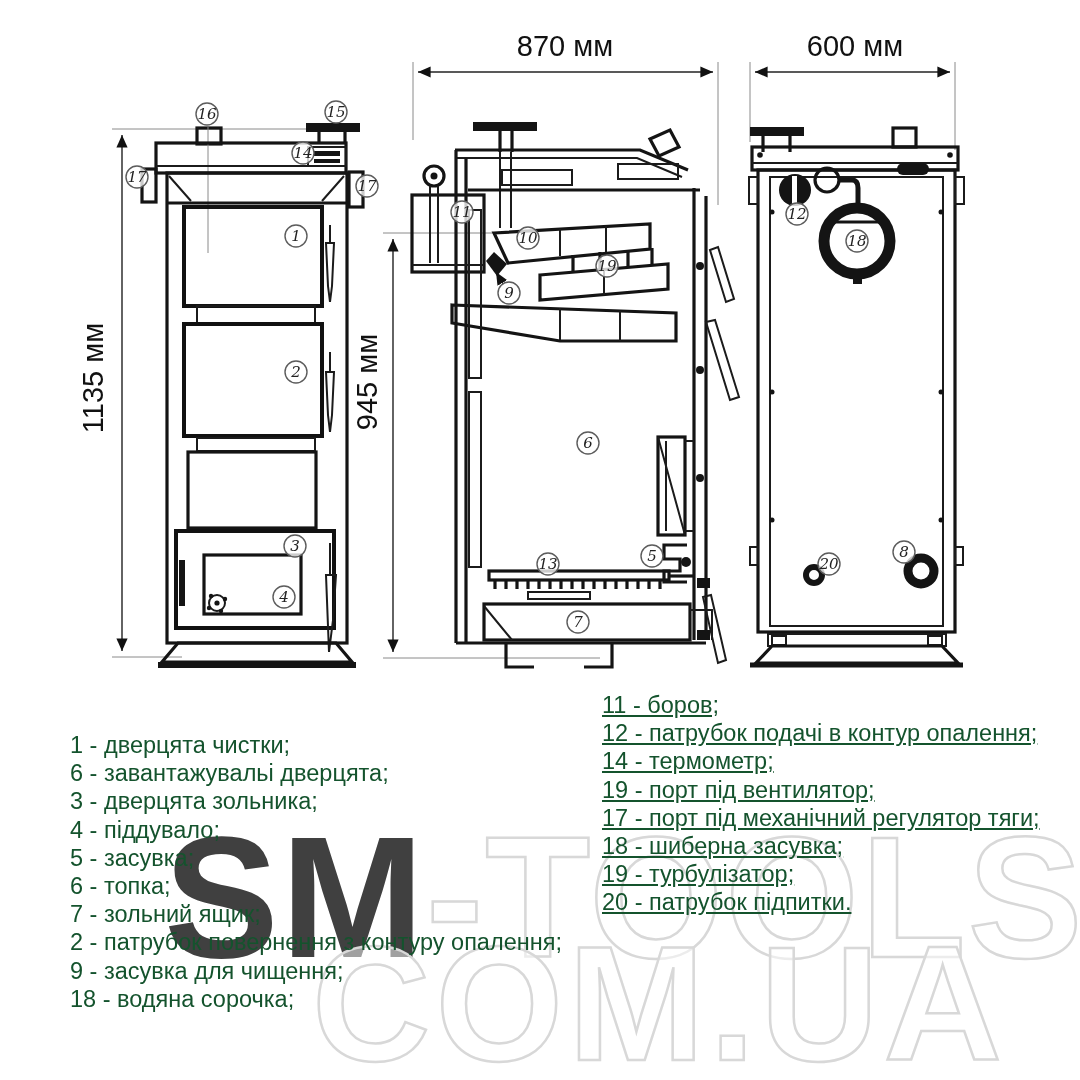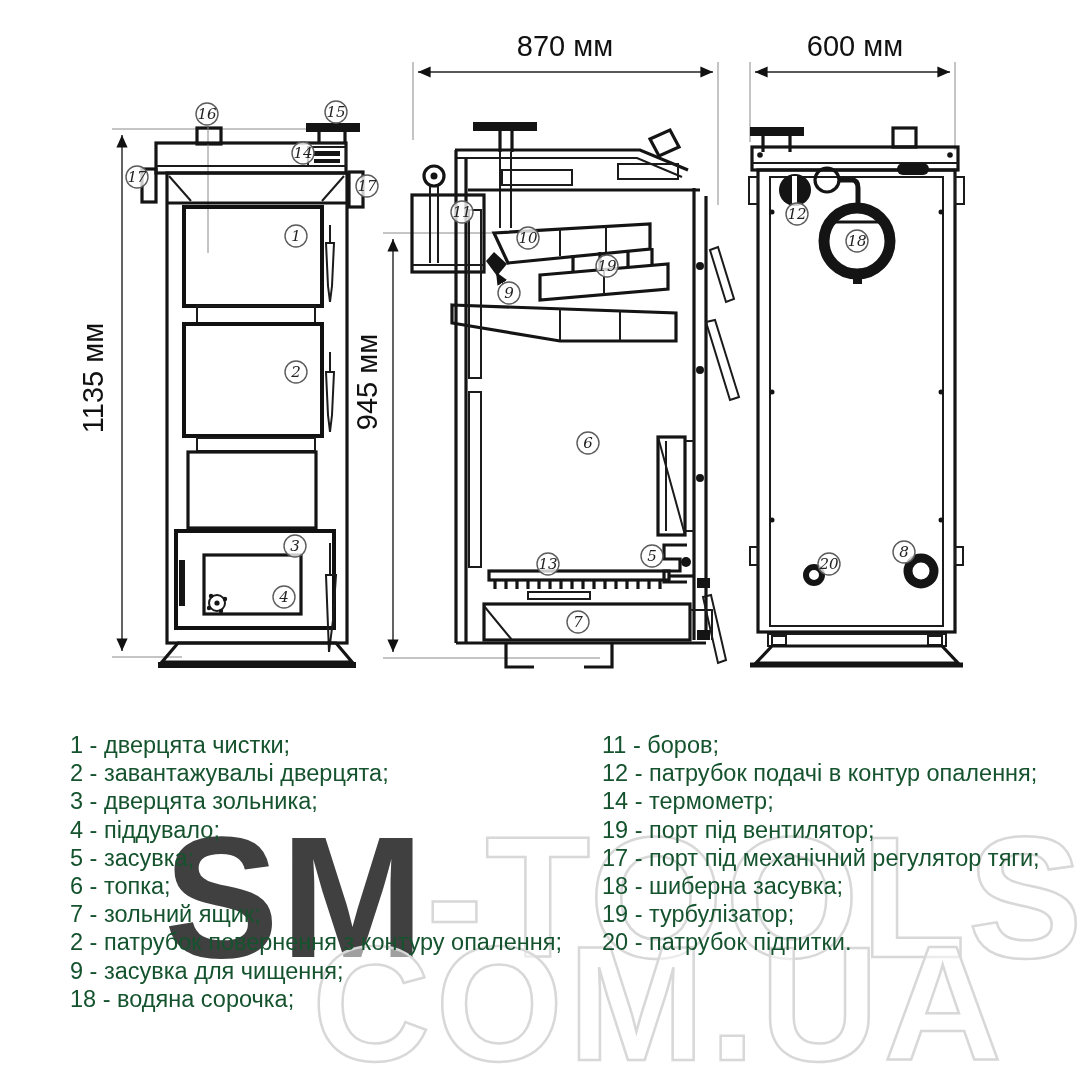--- a/index.html
+++ b/index.html
@@ -12,21 +12,21 @@
   .s4{stroke:#111;stroke-width:4;fill:none;}
   .fil{fill:#141414;stroke:none;}
   .dim{stroke:#222;stroke-width:1.4;fill:none;}
   .ext{stroke:#8a8a8a;stroke-width:1;fill:none;}
   .dimtxt{font-family:"Liberation Sans",sans-serif;font-size:29px;fill:#111;text-anchor:middle;}
   .co circle{fill:rgba(255,255,255,0.78);stroke:#5c5c5c;stroke-width:1.4;}
   .co text{font-family:"DejaVu Serif",serif;font-style:italic;font-size:15px;fill:#222;text-anchor:middle;}
   
   .legend-col{position:absolute;z-index:3;color:#14532d;font-size:23.5px;line-height:28.2px;white-space:nowrap;}
   .legend-left{left:70px;top:731px;}
-  .legend-right{left:602px;top:731px;}
+  .legend-right{left:602px;top:691px;text-decoration:underline;}
   
   .wm{position:absolute;z-index:1;font-weight:700;white-space:nowrap;font-family:"Liberation Sans",sans-serif;}
   .wm1{left:128px;top:798px;font-size:172px;letter-spacing:2px;}
   .wm2{left:312px;top:910px;font-size:164px;letter-spacing:5px;}
   .wm-sm{color:#404040;margin-left:36px;}
   .wm-outline{color:rgba(255,255,255,0.5);-webkit-text-stroke:2.5px #d8d8d8;}
 </style>
 </head>
 <body>
 
@@ -324,21 +324,21 @@
         </g>
       <g class="co">
           <circle cx="904" cy="552" r="11"></circle>
           <text x="904" y="557">8</text>
         </g>
     </g>
   </svg>
 
   <div class="legend-col legend-left">
     <div>1 - дверцята чистки;</div>
-    <div>2 - завантажувальі дверцята;</div>
+    <div>6 - завантажувальі дверцята;</div>
     <div>3 - дверцята зольника;</div>
     <div>4 - піддувало;</div>
     <div>5 - засувка;</div>
     <div>6 - топка;</div>
     <div>7 - зольний ящик;</div>
     <div>2 - патрубок повернення з контуру опалення;</div>
     <div>9 - засувка для чищення;</div>
     <div>18 - водяна сорочка;</div>
   </div>
   <div class="legend-col legend-right">

